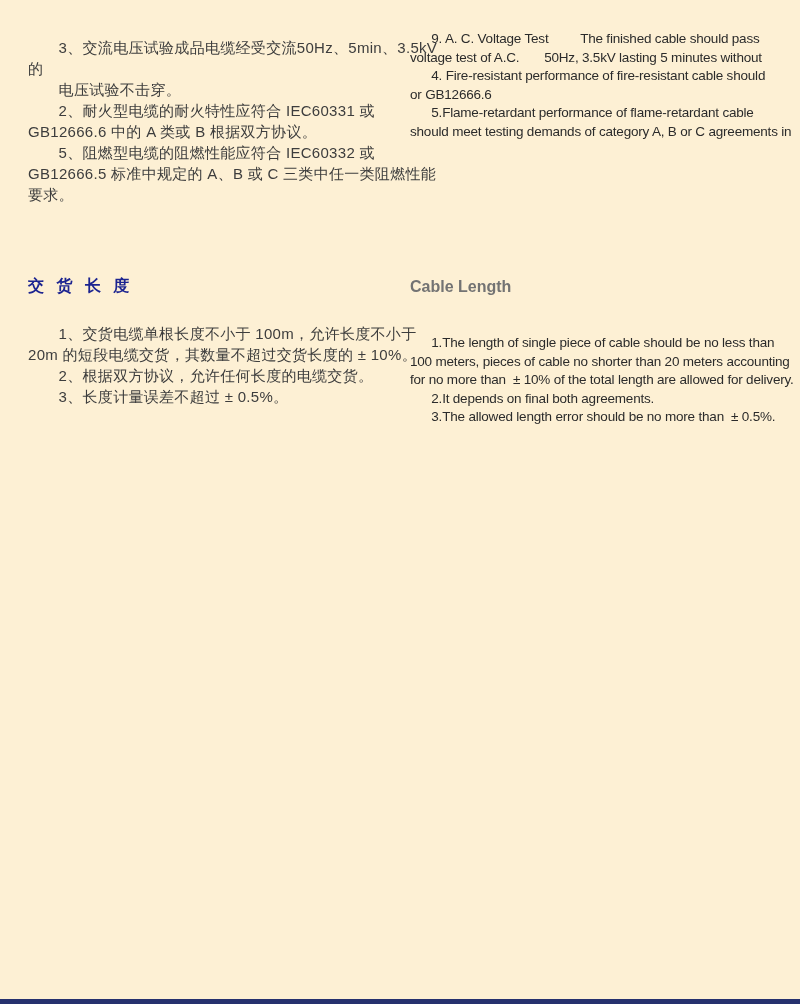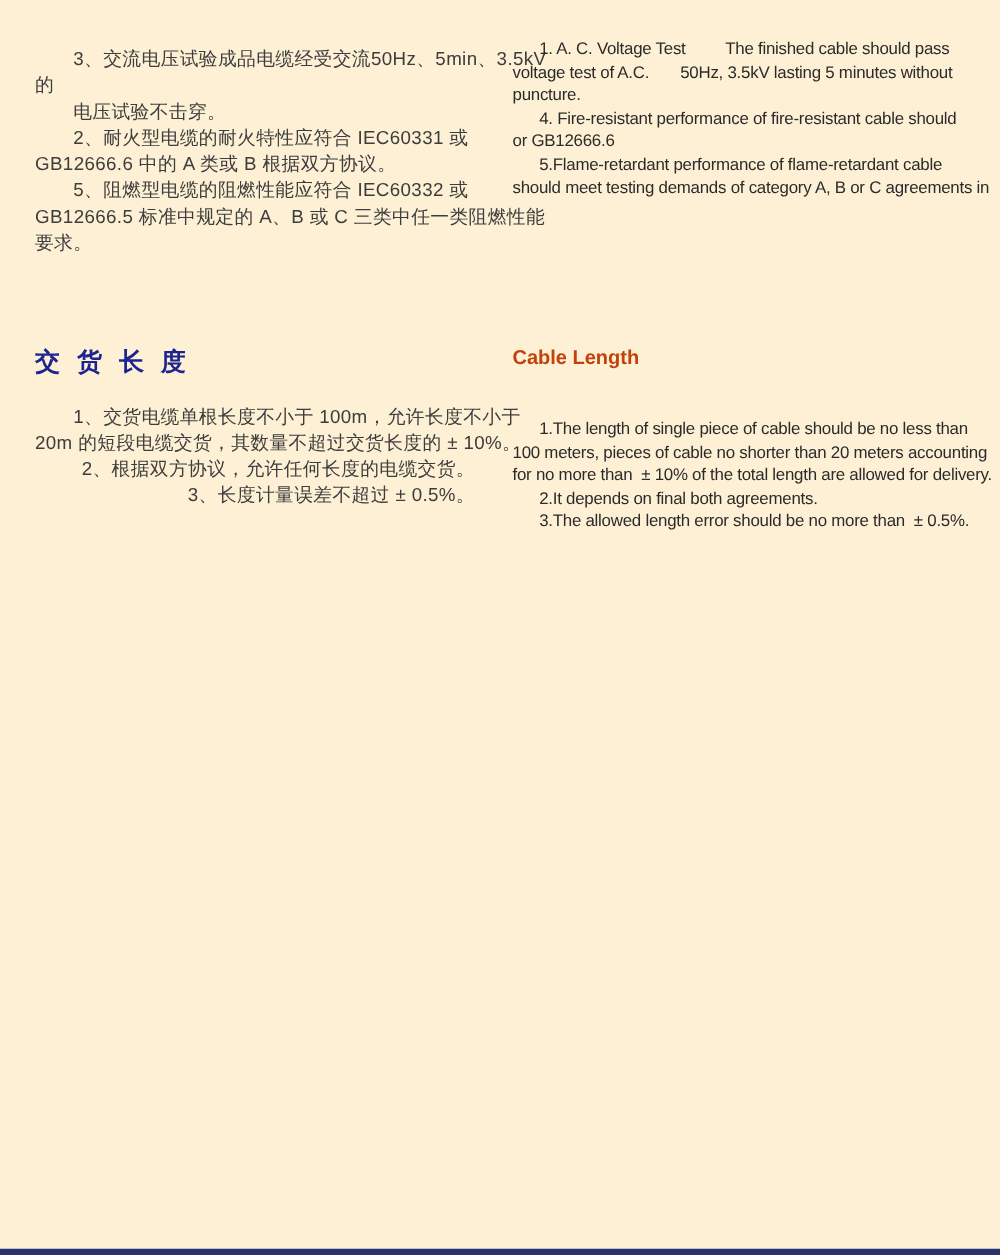--- a/index.html
+++ b/index.html
@@ -27,30 +27,30 @@
     letter-spacing: 0.3px;
   }
   .en .ln {
     font-size: 13.5px;
     line-height: 18.5px;
     color: #2b2b2b;
     letter-spacing: -0.2px;
   }
   .heading-zh {
     position: absolute;
-    font-size: 20px;
+    font-size: 16px;
     font-weight: bold;
     color: #1c2490;
     letter-spacing: 4px;
   }
   .heading-en {
     position: absolute;
     font-size: 16px;
     font-weight: bold;
-    color: #c2410c;
+    color: #737373;
     letter-spacing: 0;
   }
   .footer-bar {
     position: absolute;
     left: 0;
     bottom: 0;
     width: 800px;
     height: 5px;
     background: #26316e;
   }
@@ -63,34 +63,33 @@
   <div class="ln">的</div>
   <div class="ln">　　电压试验不击穿。</div>
   <div class="ln">　　2、耐火型电缆的耐火特性应符合 IEC60331 或</div>
   <div class="ln">GB12666.6 中的 A 类或 B 根据双方协议。</div>
   <div class="ln">　　5、阻燃型电缆的阻燃性能应符合 IEC60332 或</div>
   <div class="ln">GB12666.5 标准中规定的 A、B 或 C 三类中任一类阻燃性能</div>
   <div class="ln">要求。</div>
 </div>
 
 <div class="block en" style="top:30px; left:410px; width:360px;">
-  <div class="ln">      1. A. C. Voltage Test         The finished cable should pass</div>
+  <div class="ln">      9. A. C. Voltage Test         The finished cable should pass</div>
   <div class="ln">voltage test of A.C.       50Hz, 3.5kV lasting 5 minutes without</div>
-  <div class="ln">puncture.</div>
   <div class="ln">      4. Fire-resistant performance of fire-resistant cable should</div>
   <div class="ln">or GB12666.6</div>
   <div class="ln">      5.Flame-retardant performance of flame-retardant cable</div>
   <div class="ln">should meet testing demands of category A, B or C agreements in</div>
 </div>
 
 <div class="heading-zh" style="top:276px; left:28px;">交 货 长 度</div>
 
 <div class="heading-en" style="top:278px; left:410px;">Cable Length</div>
 
-<div class="block zh" style="top:323px; left:28px; width:352px;text-align:right;">
+<div class="block zh" style="top:323px; left:28px; width:352px;">
   <div class="ln">　　1、交货电缆单根长度不小于 100m，允许长度不小于</div>
   <div class="ln">20m 的短段电缆交货，其数量不超过交货长度的 ± 10%。</div>
   <div class="ln">　　2、根据双方协议，允许任何长度的电缆交货。</div>
   <div class="ln">　　3、长度计量误差不超过 ± 0.5%。</div>
 </div>
 
 <div class="block en" style="top:321px; left:410px; width:360px;margin-top:13px;">
   <div class="ln">      1.The length of single piece of cable should be no less than</div>
   <div class="ln">100 meters, pieces of cable no shorter than 20 meters accounting</div>
   <div class="ln">for no more than  ± 10% of the total length are allowed for delivery.</div>

